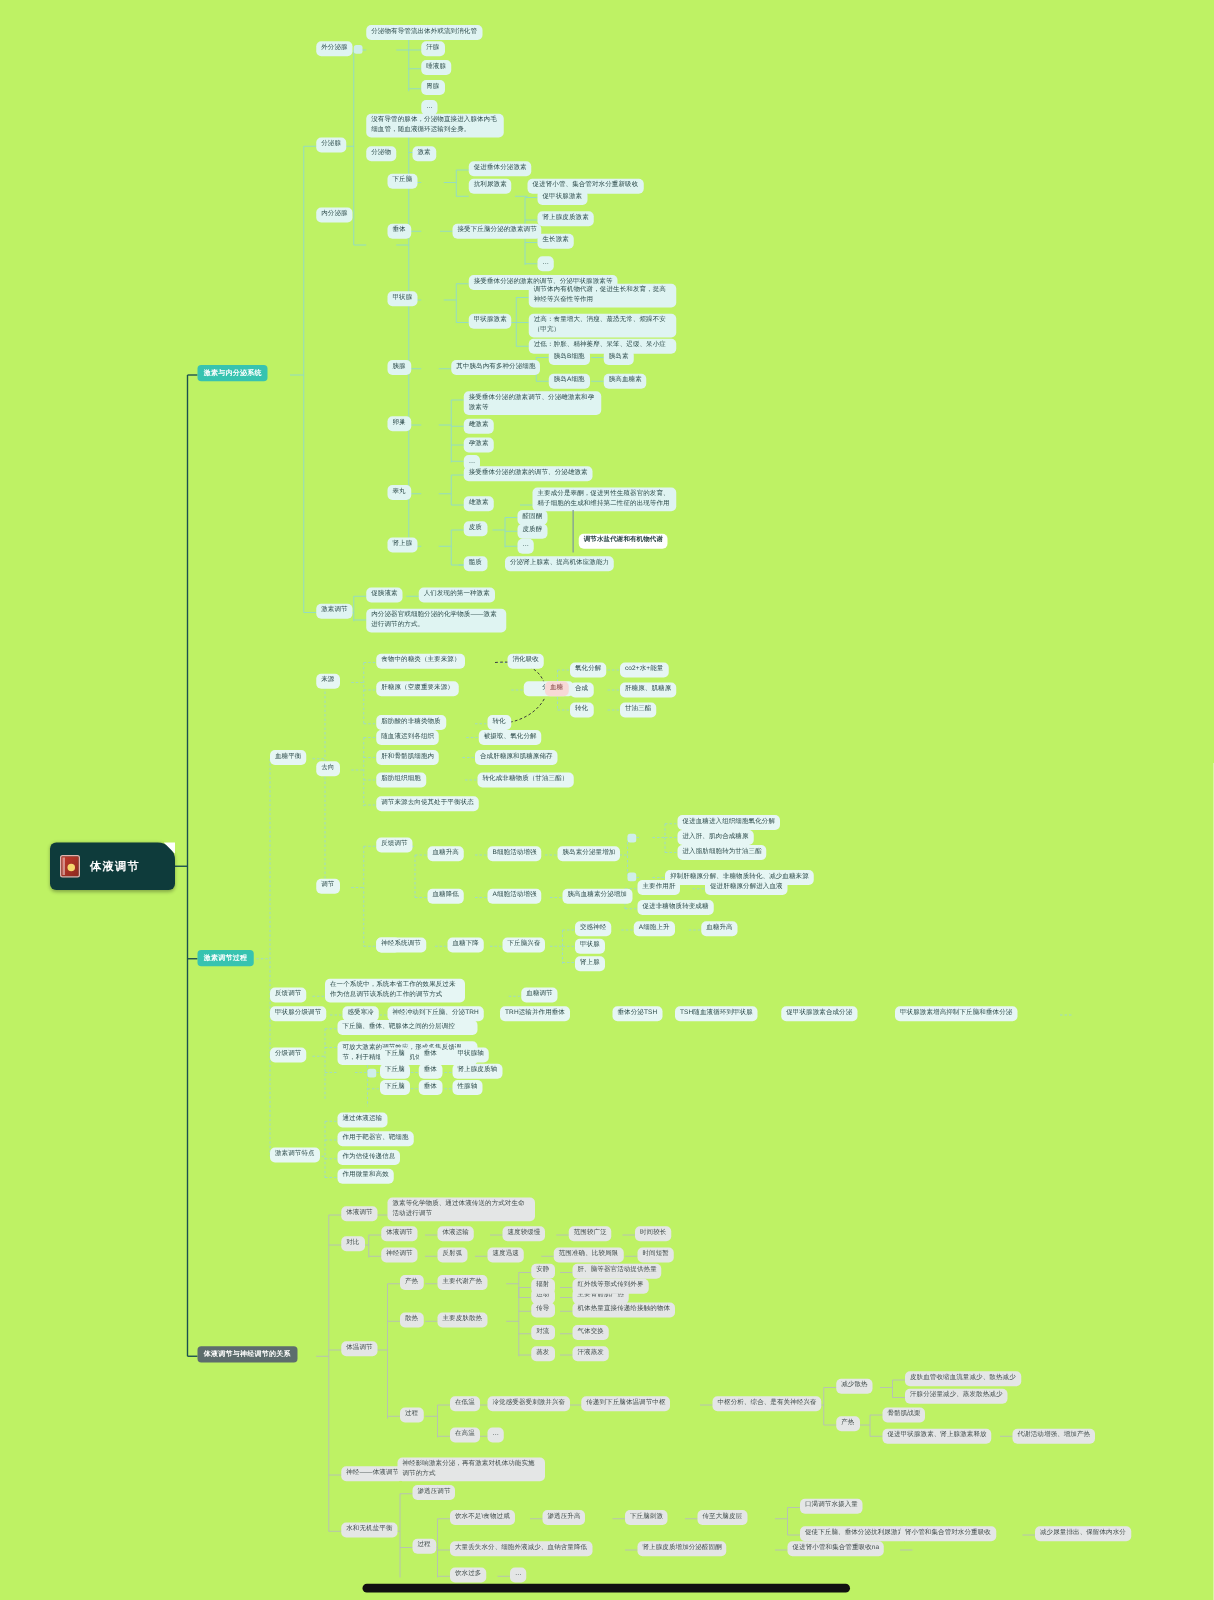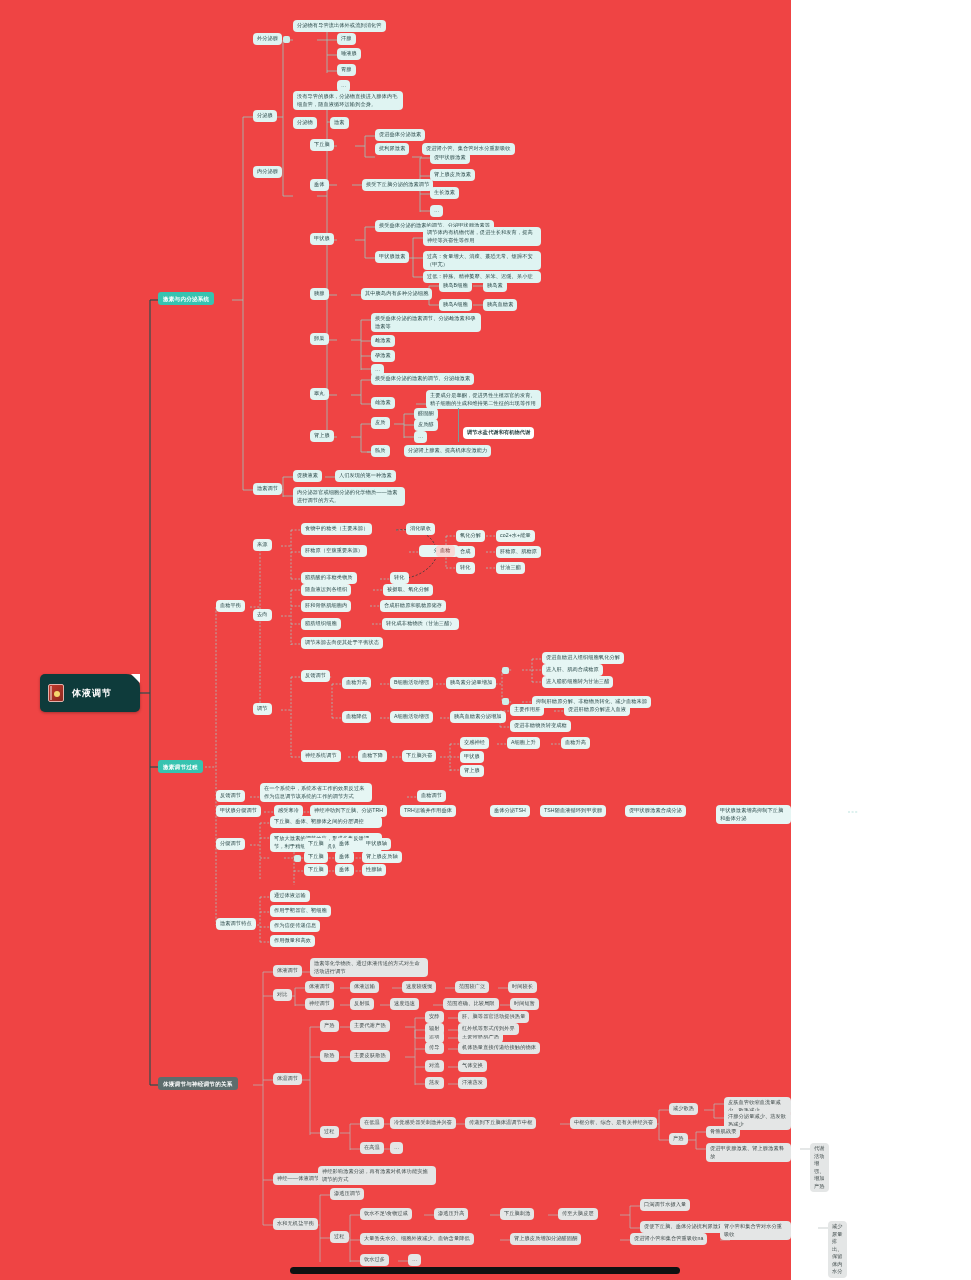--- a/index.html
+++ b/index.html
@@ -5,23 +5,23 @@
   * { box-sizing: border-box; }
   html, body {
     margin: 0; padding: 0;
     width: 971px; height: 1280px;
     background: #ffffff;
     font-family: "Liberation Sans", "DejaVu Sans", sans-serif;
     overflow: hidden;
   }
   #canvas {
     position: relative;
-    width: 791px;
+    width: 971px;
     height: 1280px;
-    background: #ef4444;
+    background: #bef264;
   }
   svg.links {
     position: absolute; left: 0; top: 0;
     width: 971px; height: 1280px;
     pointer-events: none;
   }
   .node {
     position: absolute;
     border-radius: 4px;
     padding: 2px 4px;

